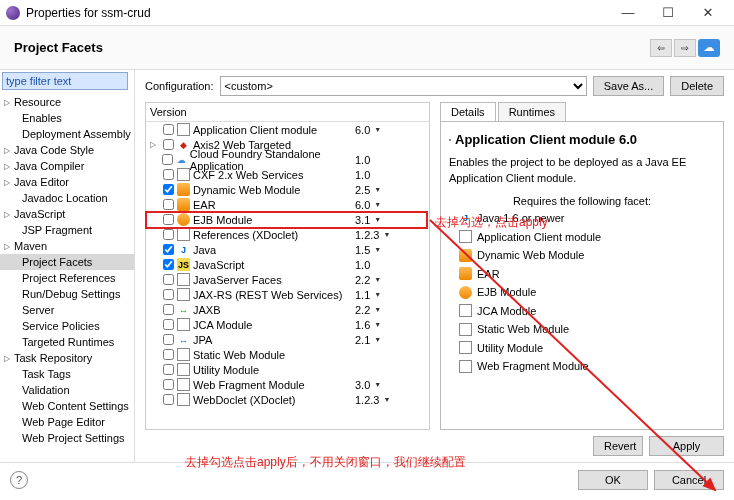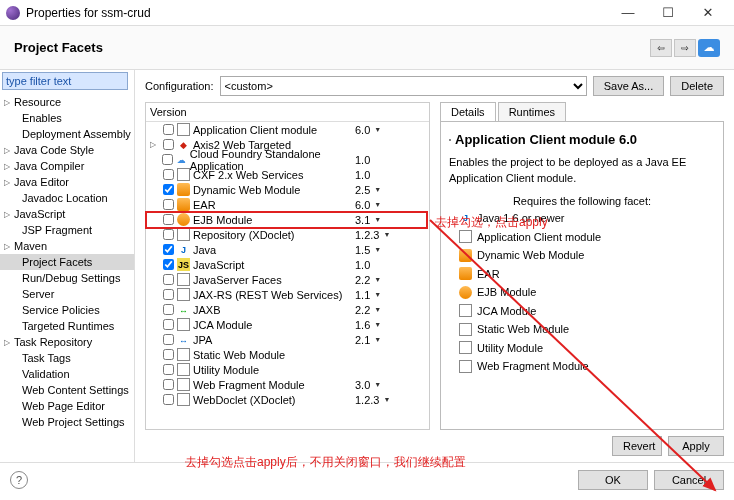--- a/index.html
+++ b/index.html
@@ -140,20 +140,25 @@
           <span>Maven</span>
         </div>
         <div class="item sel">
           <span class="arrow"></span>
           <span class="indent" style="width:8px"></span>
           <span>Project Facets</span>
         </div>
         <div class="item">
           <span class="arrow"></span>
           <span class="indent" style="width:8px"></span>
+          <span>Project References</span>
+        </div>
+        <div class="item">
+          <span class="arrow"></span>
+          <span class="indent" style="width:8px"></span>
           <span>Run/Debug Settings</span>
         </div>
         <div class="item">
           <span class="arrow"></span>
           <span class="indent" style="width:8px"></span>
           <span>Server</span>
         </div>
         <div class="item">
           <span class="arrow"></span>
           <span class="indent" style="width:8px"></span>
@@ -272,21 +277,21 @@
                 <span class="ficon ic-ejb"></span>
                 <span>EJB Module</span>
               </div>
               <div class="c2">3.1<span class="dd">▼</span></div>
             </div>
             <div class="facet-row">
               <div class="c1">
                 <span class="exp"></span>
                 <input type="checkbox" style="">
                 <span class="ficon ic-doc"></span>
-                <span>Repository (XDoclet)</span>
+                <span>References (XDoclet)</span>
               </div>
               <div class="c2">1.2.3<span class="dd">▼</span></div>
             </div>
             <div class="facet-row">
               <div class="c1">
                 <span class="exp"></span>
                 <input type="checkbox" checked="" style="">
                 <span class="ficon ic-java">J</span>
                 <span>Java</span>
               </div>
@@ -436,21 +441,21 @@
                 <span class="ficon ic-doc"></span>
                 <span>Web Fragment Module</span>
               </div>
             </div>
         </div>
       </div>
     </div>
 
     <div class="buttons-row">
       <button class="btn" style="width:50px">Revert</button>
-      <button class="btn" style="width:56px">Apply</button>
+      <button class="btn" style="width:75px">Apply</button>
     </div>
 
     <div class="highlight" style="left:10px; top:141px; width:283px; height:18px;"></div>
     <span class="red-text" style="left:300px; top:144px;">去掉勾选，点击apply</span>
     <span class="red-text" style="left:50px; top:384px;">去掉勾选点击apply后，不用关闭窗口，我们继续配置</span>
     <svg class="red-arrow" style="left:290px; top:140px; width:300px; height:295px;">
       <defs>
           <marker id="ah" markerWidth="8" markerHeight="8" refX="6" refY="3" orient="auto">
             <path d="M0,0 L7,3 L0,6 Z" fill="#e02020"></path>
           </marker>

